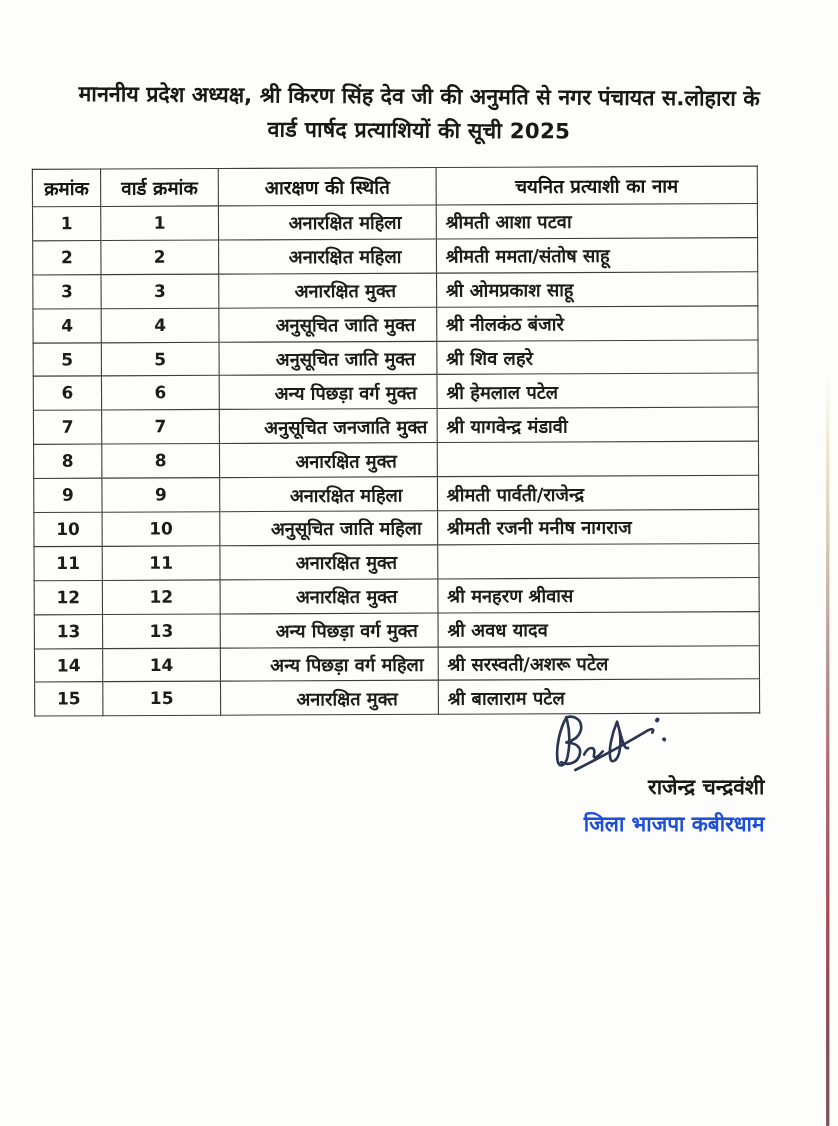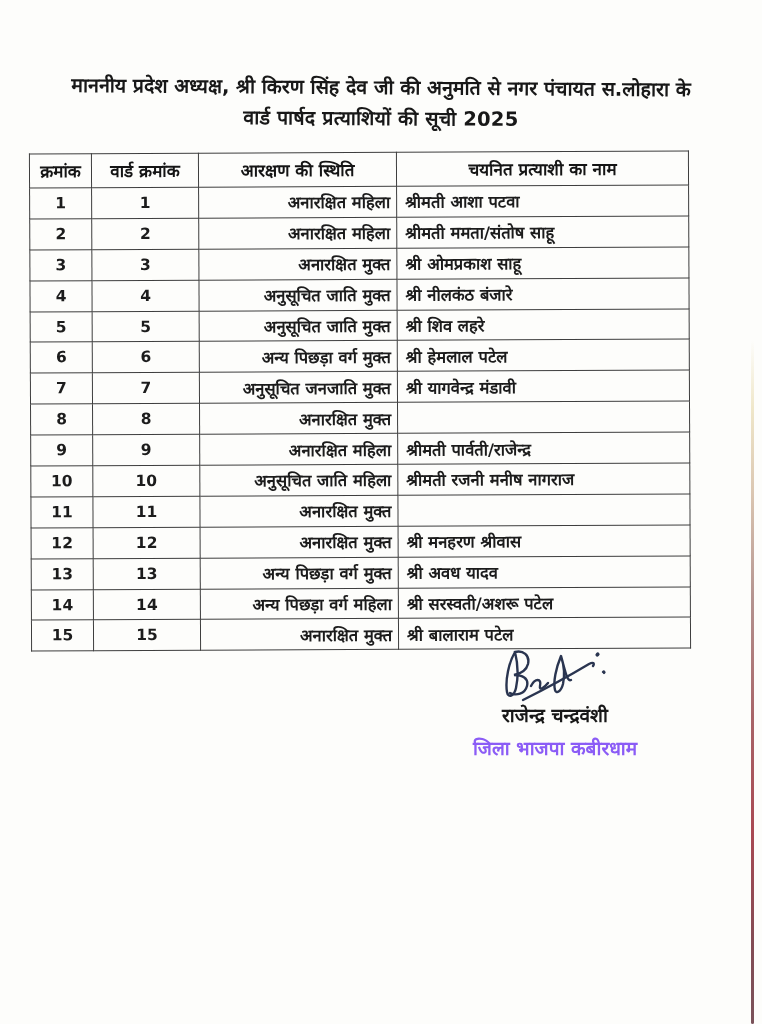--- a/index.html
+++ b/index.html
@@ -60,54 +60,54 @@
     font-size: 16.5px;
     font-weight: 600;
     color: #1c1c1c;
   }
   table.candidates td:nth-child(1),
   table.candidates td:nth-child(2) {
     text-align: center;
     font-size: 15.5px;
   }
   table.candidates td:nth-child(3) {
-    text-align: right;
+    text-align: center;
     padding-left: 38px;
   }
   table.candidates td:nth-child(4) {
     text-align: left;
     padding-left: 8px;
   }
   .sig-block {
     position: absolute;
     left: 415px;
     top: 642px;
     width: 280px;
-    text-align: center;
+    text-align: right;
   }
   .sig-scribble {
     display: block;
     margin: 0 auto -4px auto;
   }
   .sig-name {
     font-size: 19px;
     font-weight: 700;
     color: #181818;
   }
   .sig-role {
     font-size: 18px;
     font-weight: 700;
     margin-top: 7px;
     color: #181818;
   }
   .sig-org {
     font-size: 19px;
     font-weight: 700;
     margin-top: 7px;
-    color: #8b5cf6;
+    color: #1d4ed8;
   }
   .edge-strip {
     position: absolute;
     right: 8px;
     top: 340px;
     bottom: 0;
     width: 3px;
     border-radius: 2px;
     background: linear-gradient(
       to bottom,

